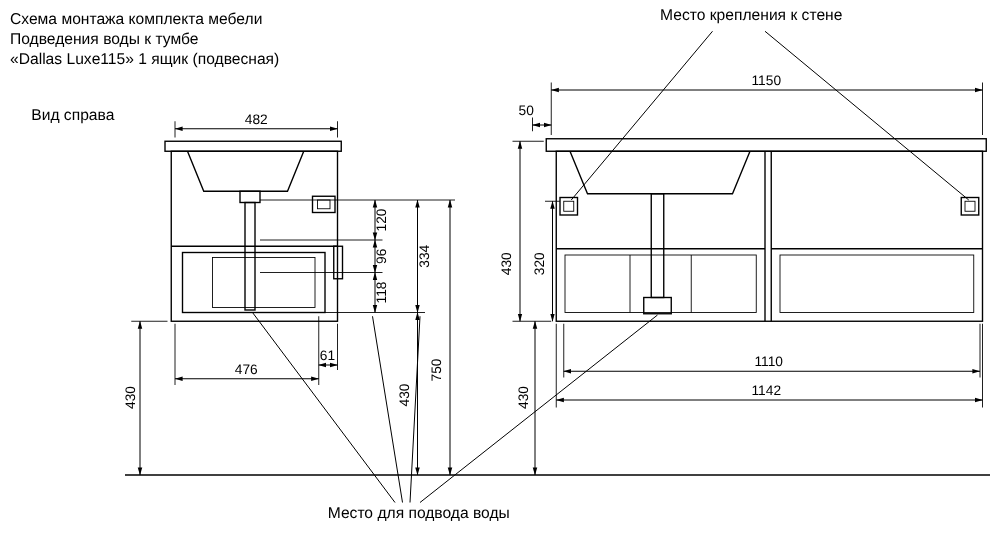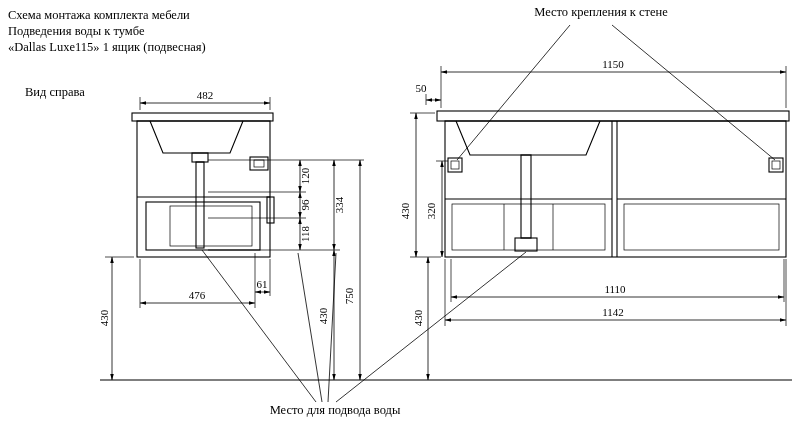--- a/index.html
+++ b/index.html
@@ -1,17 +1,17 @@
 <!DOCTYPE html>
 <html><head>
 <meta charset="utf-8">
 <style>
   html,body{margin:0;padding:0;background:#ffffff;}
   .stage{position:relative;width:800px;height:432px;background:#ffffff;
-         font-family:Liberation Serif, serif;overflow:hidden;}
+         font-family:Liberation Sans, sans-serif;overflow:hidden;}
   svg{display:block;}
   .ol  {fill:none;stroke:#000;stroke-width:1.1;stroke-linejoin:miter;}
   .thin{fill:none;stroke:#000;stroke-width:0.7;}
   .dim {fill:none;stroke:#000;stroke-width:0.8;}
   .ldr {fill:none;stroke:#000;stroke-width:0.8;}
   text {fill:#000;}
   .dtx {font-size:11px;}
   .lbl {font-size:12.5px;}
 </style>
 </head>

